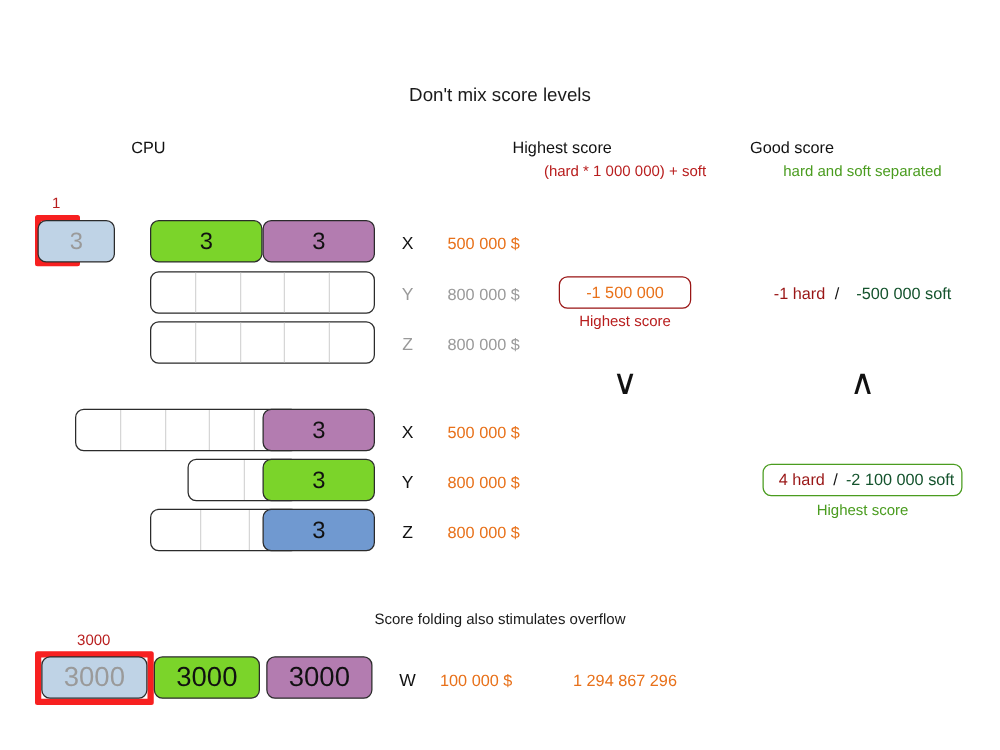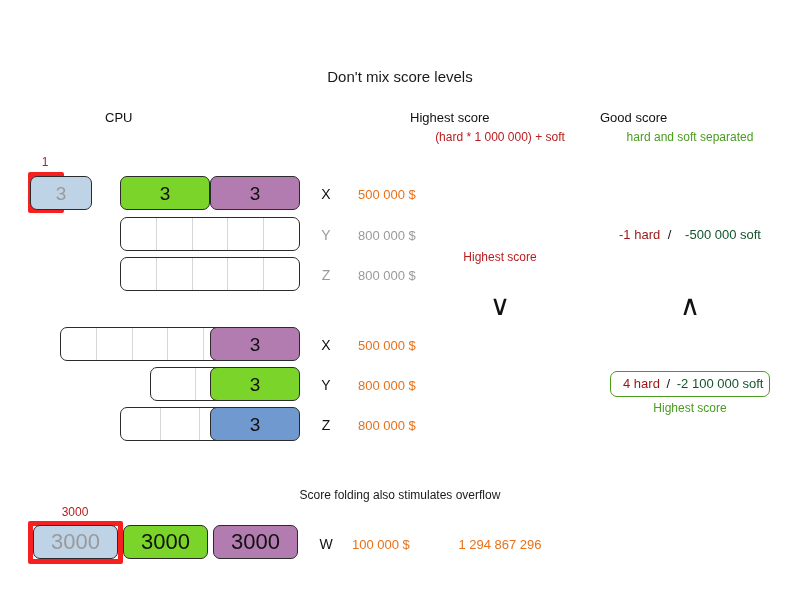--- a/index.html
+++ b/index.html
@@ -207,20 +207,21 @@
   <div class="track" style="left:120px; top:257px; width:180px;">
     <div class="cell"></div>
     <div class="cell"></div>
     <div class="cell"></div>
     <div class="cell"></div>
     <div class="cell"></div>
   </div>
   <div class="machine off" style="left:315px; top:267px;">Z</div>
   <div class="cost off-cost" style="left:358px; top:268px;">800 000 $</div>
 
+  <div class="score-box red" style="left:447px; top:221px; width:106px; color:#e8711a;">-1 500 000</div>
   <div class="highest red" style="left:447px; top:250px; width:106px;">Highest score</div>
 
   <div class="abs" style="left:600px; top:227px; width:180px; text-align:center; font-size:13px; white-space:nowrap;">
     <span class="hard">-1 hard</span>
     <span class="slash" style="margin:0 4px;">/</span>
     <span class="soft" style="margin-left:6px;">-500 000 soft</span>
   </div>
 
   <div class="chev" style="left:470px; top:292px; width:60px;">∨</div>
   <div class="chev" style="left:660px; top:292px; width:60px;">∧</div>

